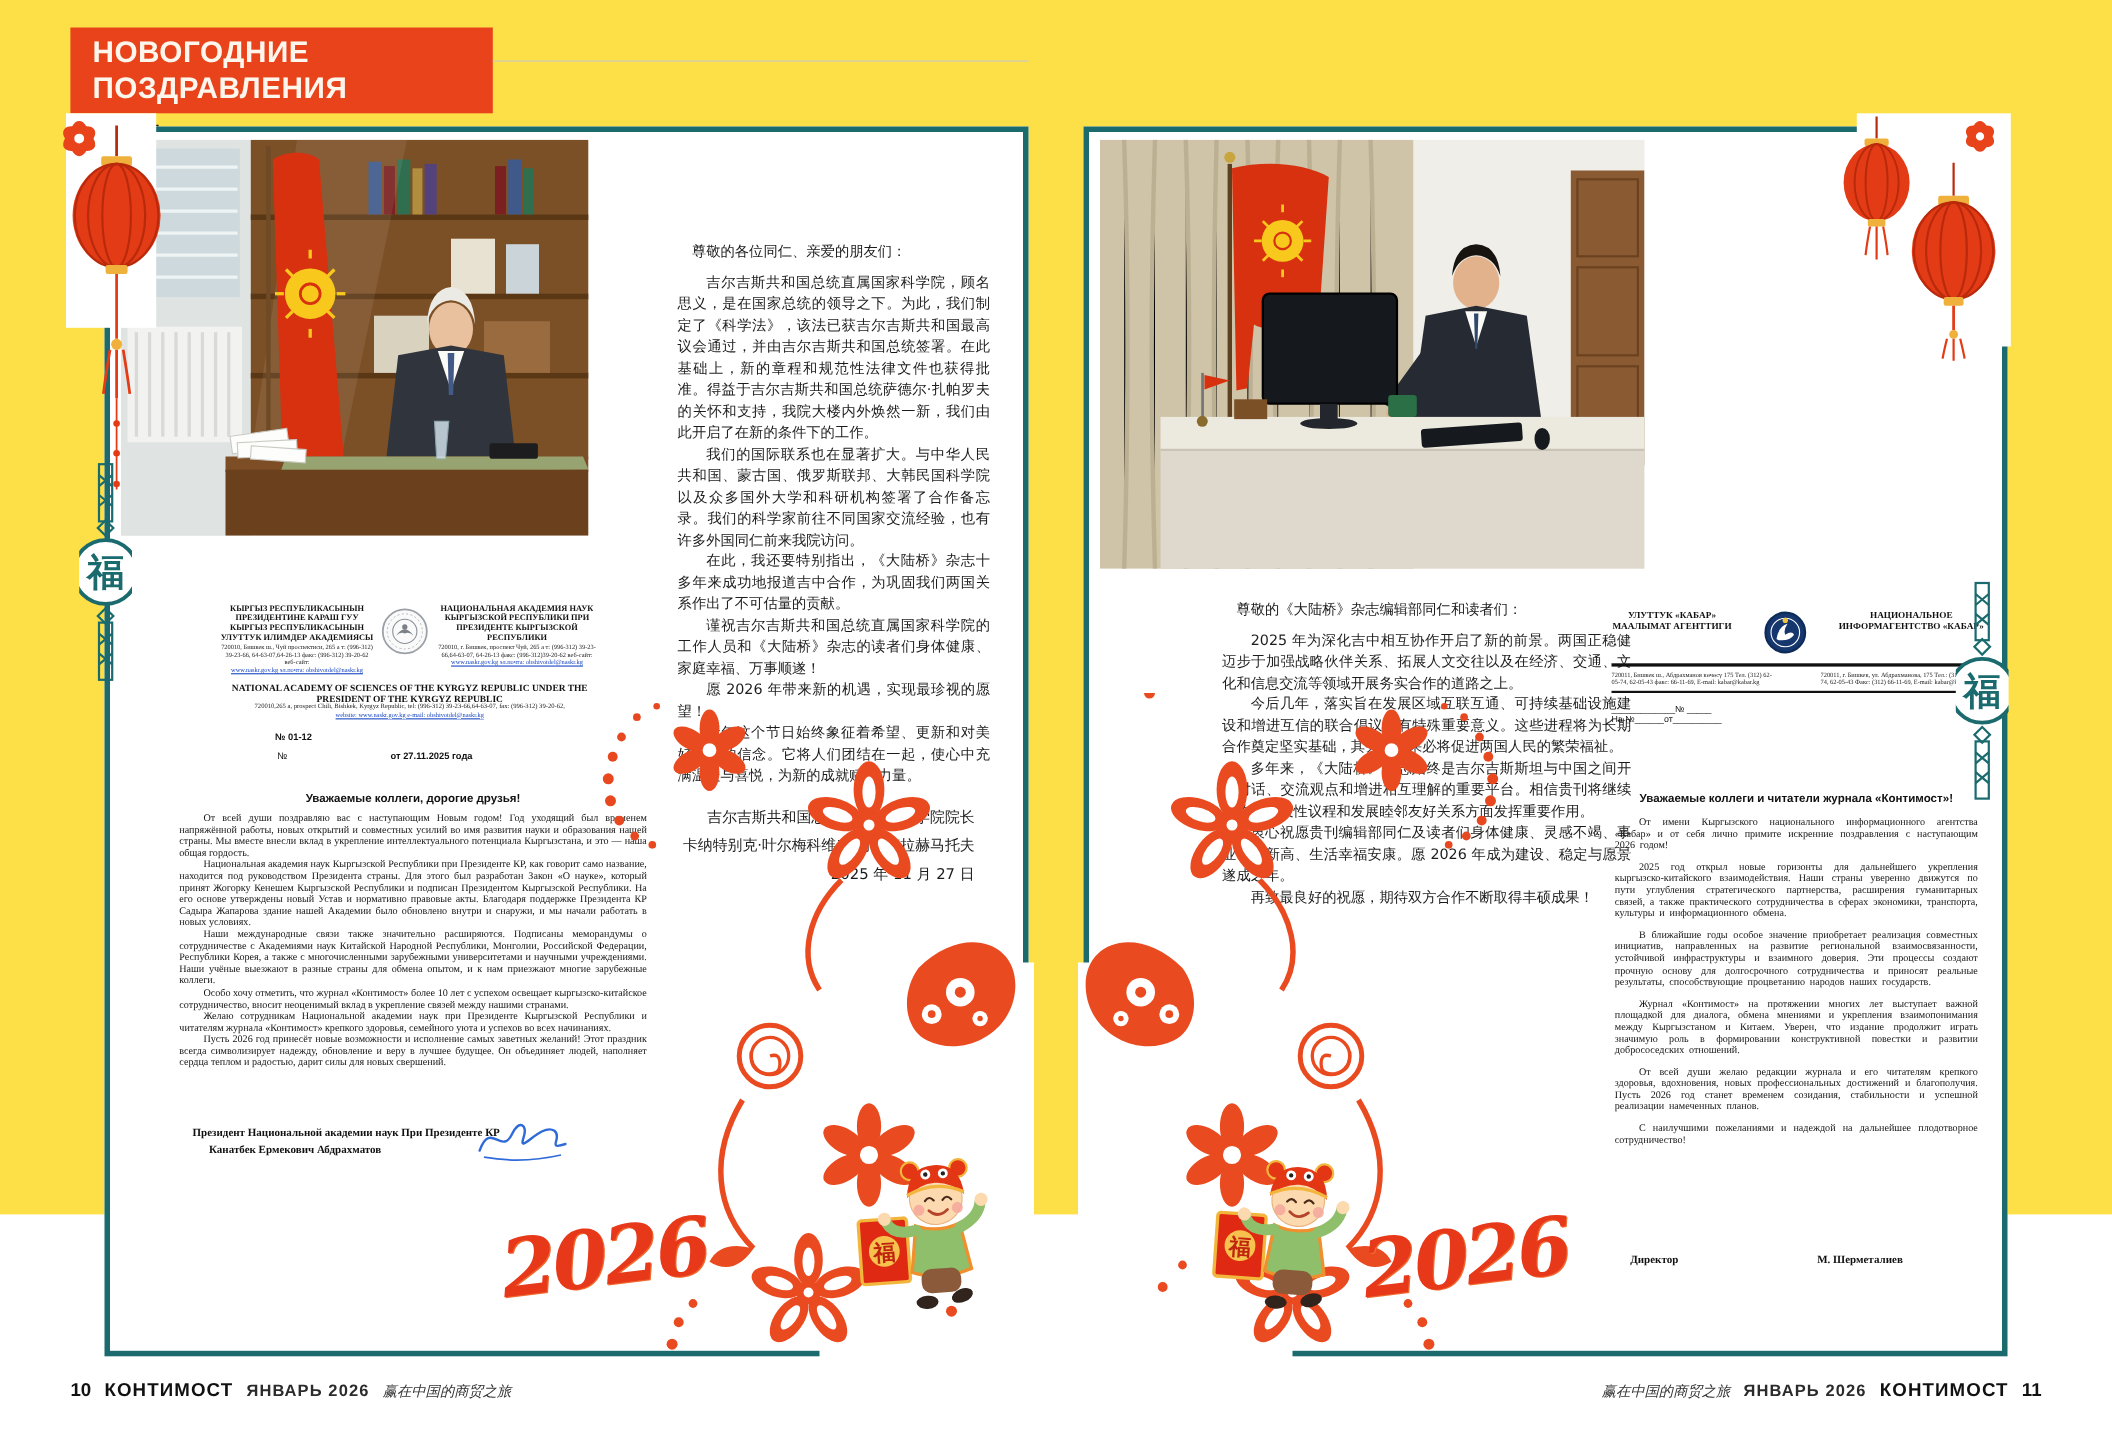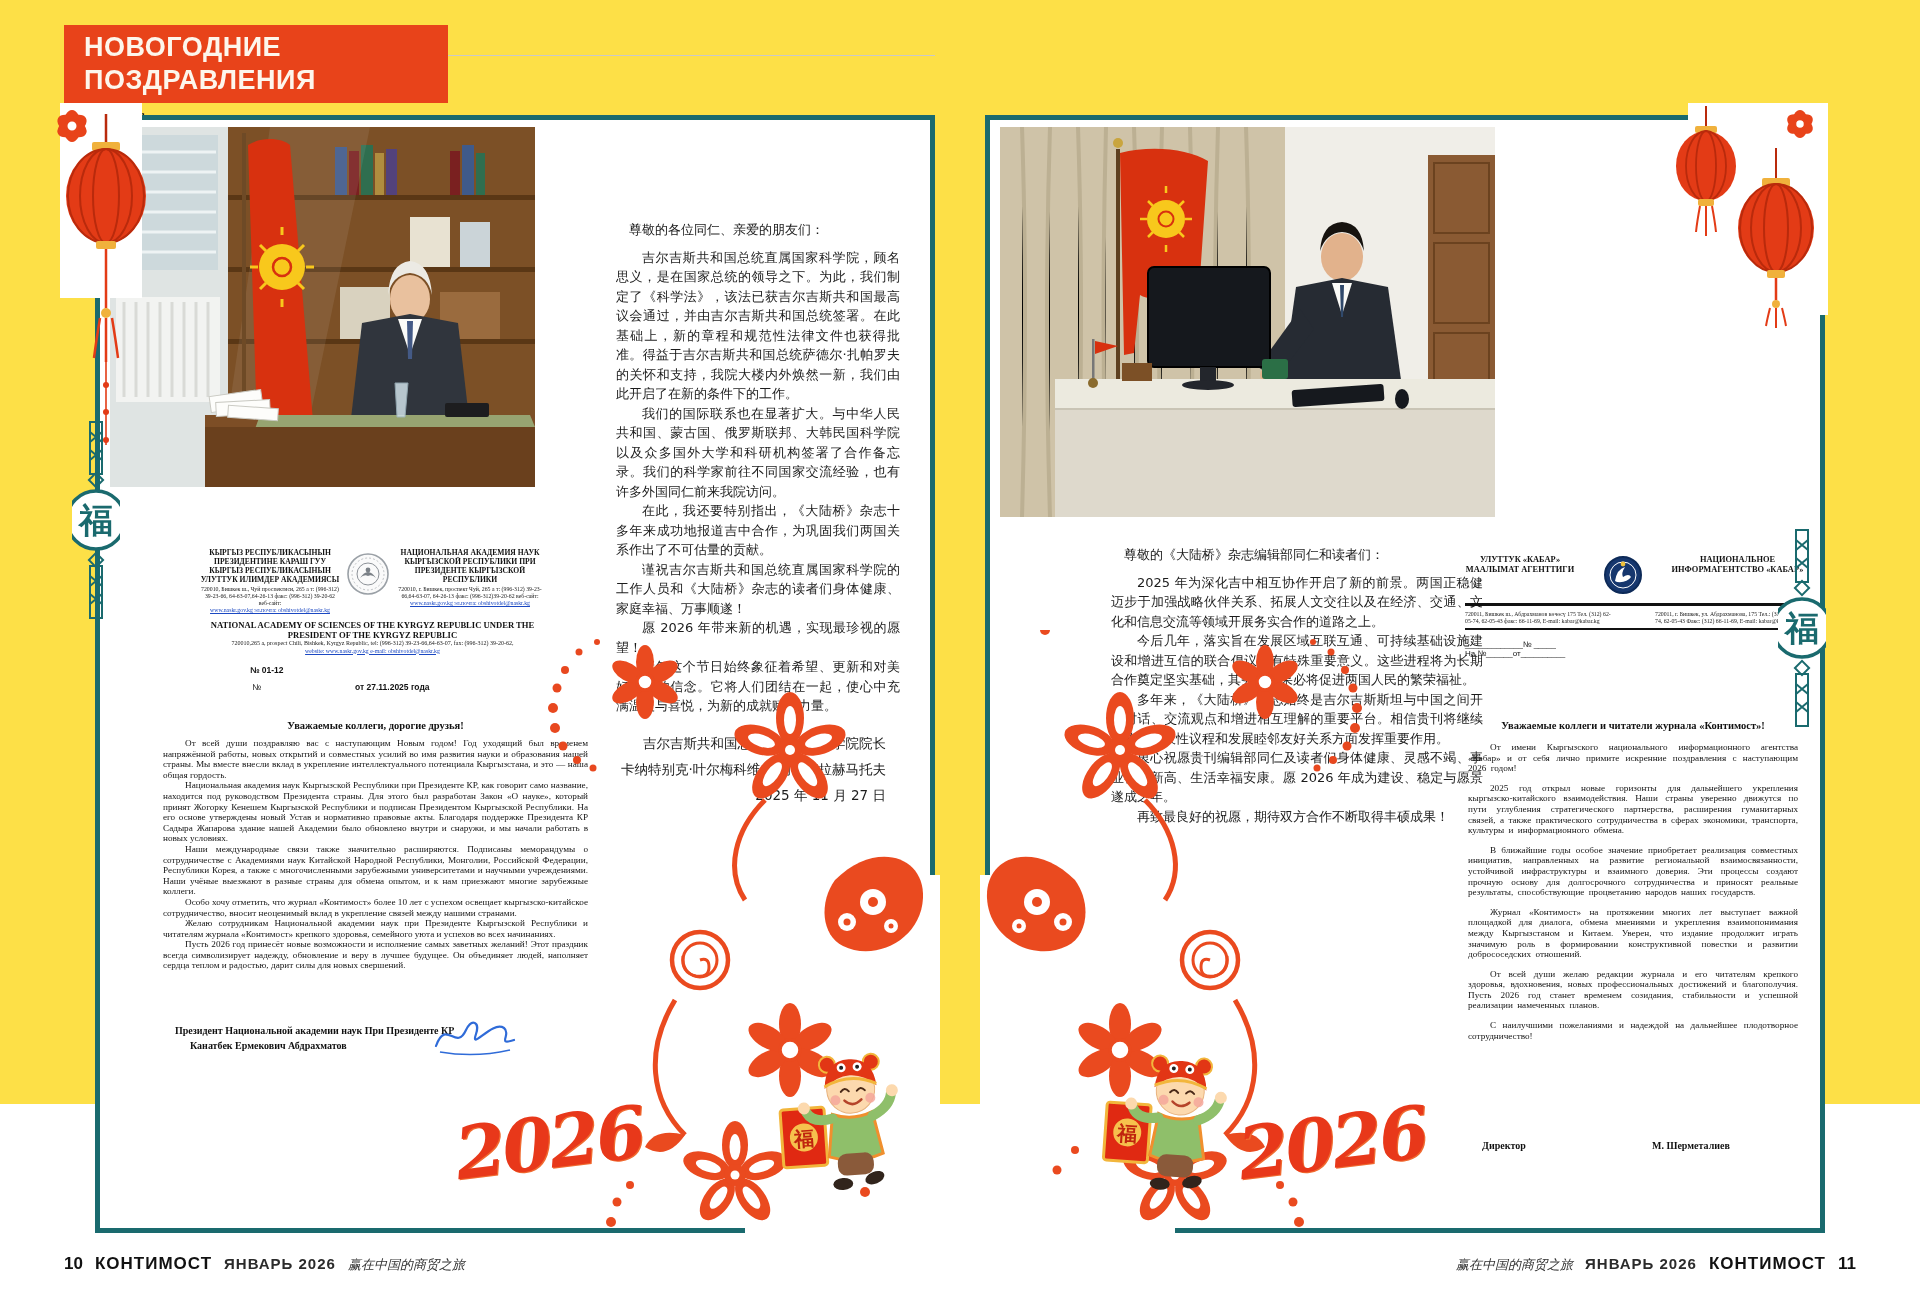--- a/index.html
+++ b/index.html
@@ -21,21 +21,21 @@
   .page{position:absolute;width:840px;height:1118px;border:5px solid #1a6a6e;background:#fff;
         box-sizing:border-box;}
   #pageL{left:95px;top:115px;}
   #pageR{left:985px;top:115px;}
   .patch{position:absolute;background:#fff;}
 
   
   .ru-col p{margin:0;font-family:"Liberation Serif",serif;font-size:9.2px;line-height:10.6px;
             text-align:justify;text-indent:22px;color:#141414;}
   .ru-col.gapped p{margin-bottom:9px;}
-  .ru-salut{position:absolute;font-family:Liberation Serif, serif;font-weight:bold;font-size:10.5px;
+  .ru-salut{position:absolute;font-family:Liberation Sans, sans-serif;font-weight:bold;font-size:10.5px;
             color:#111;text-align:center;}
   .sig-line{position:absolute;font-family:"Liberation Serif",serif;font-weight:bold;font-size:10px;color:#111;}
 
   
   .lh-title{font-family:"Liberation Serif",serif;font-weight:bold;font-size:7.6px;line-height:9px;
             text-align:center;color:#111;}
   .lh-addr{font-family:"Liberation Serif",serif;font-size:5.8px;line-height:7px;text-align:center;
            color:#222;margin-top:2px;}
   .lh-web{font-family:"Liberation Serif",serif;font-size:5.8px;line-height:7px;text-align:center;
           color:#1b48c2;text-decoration:underline;}

